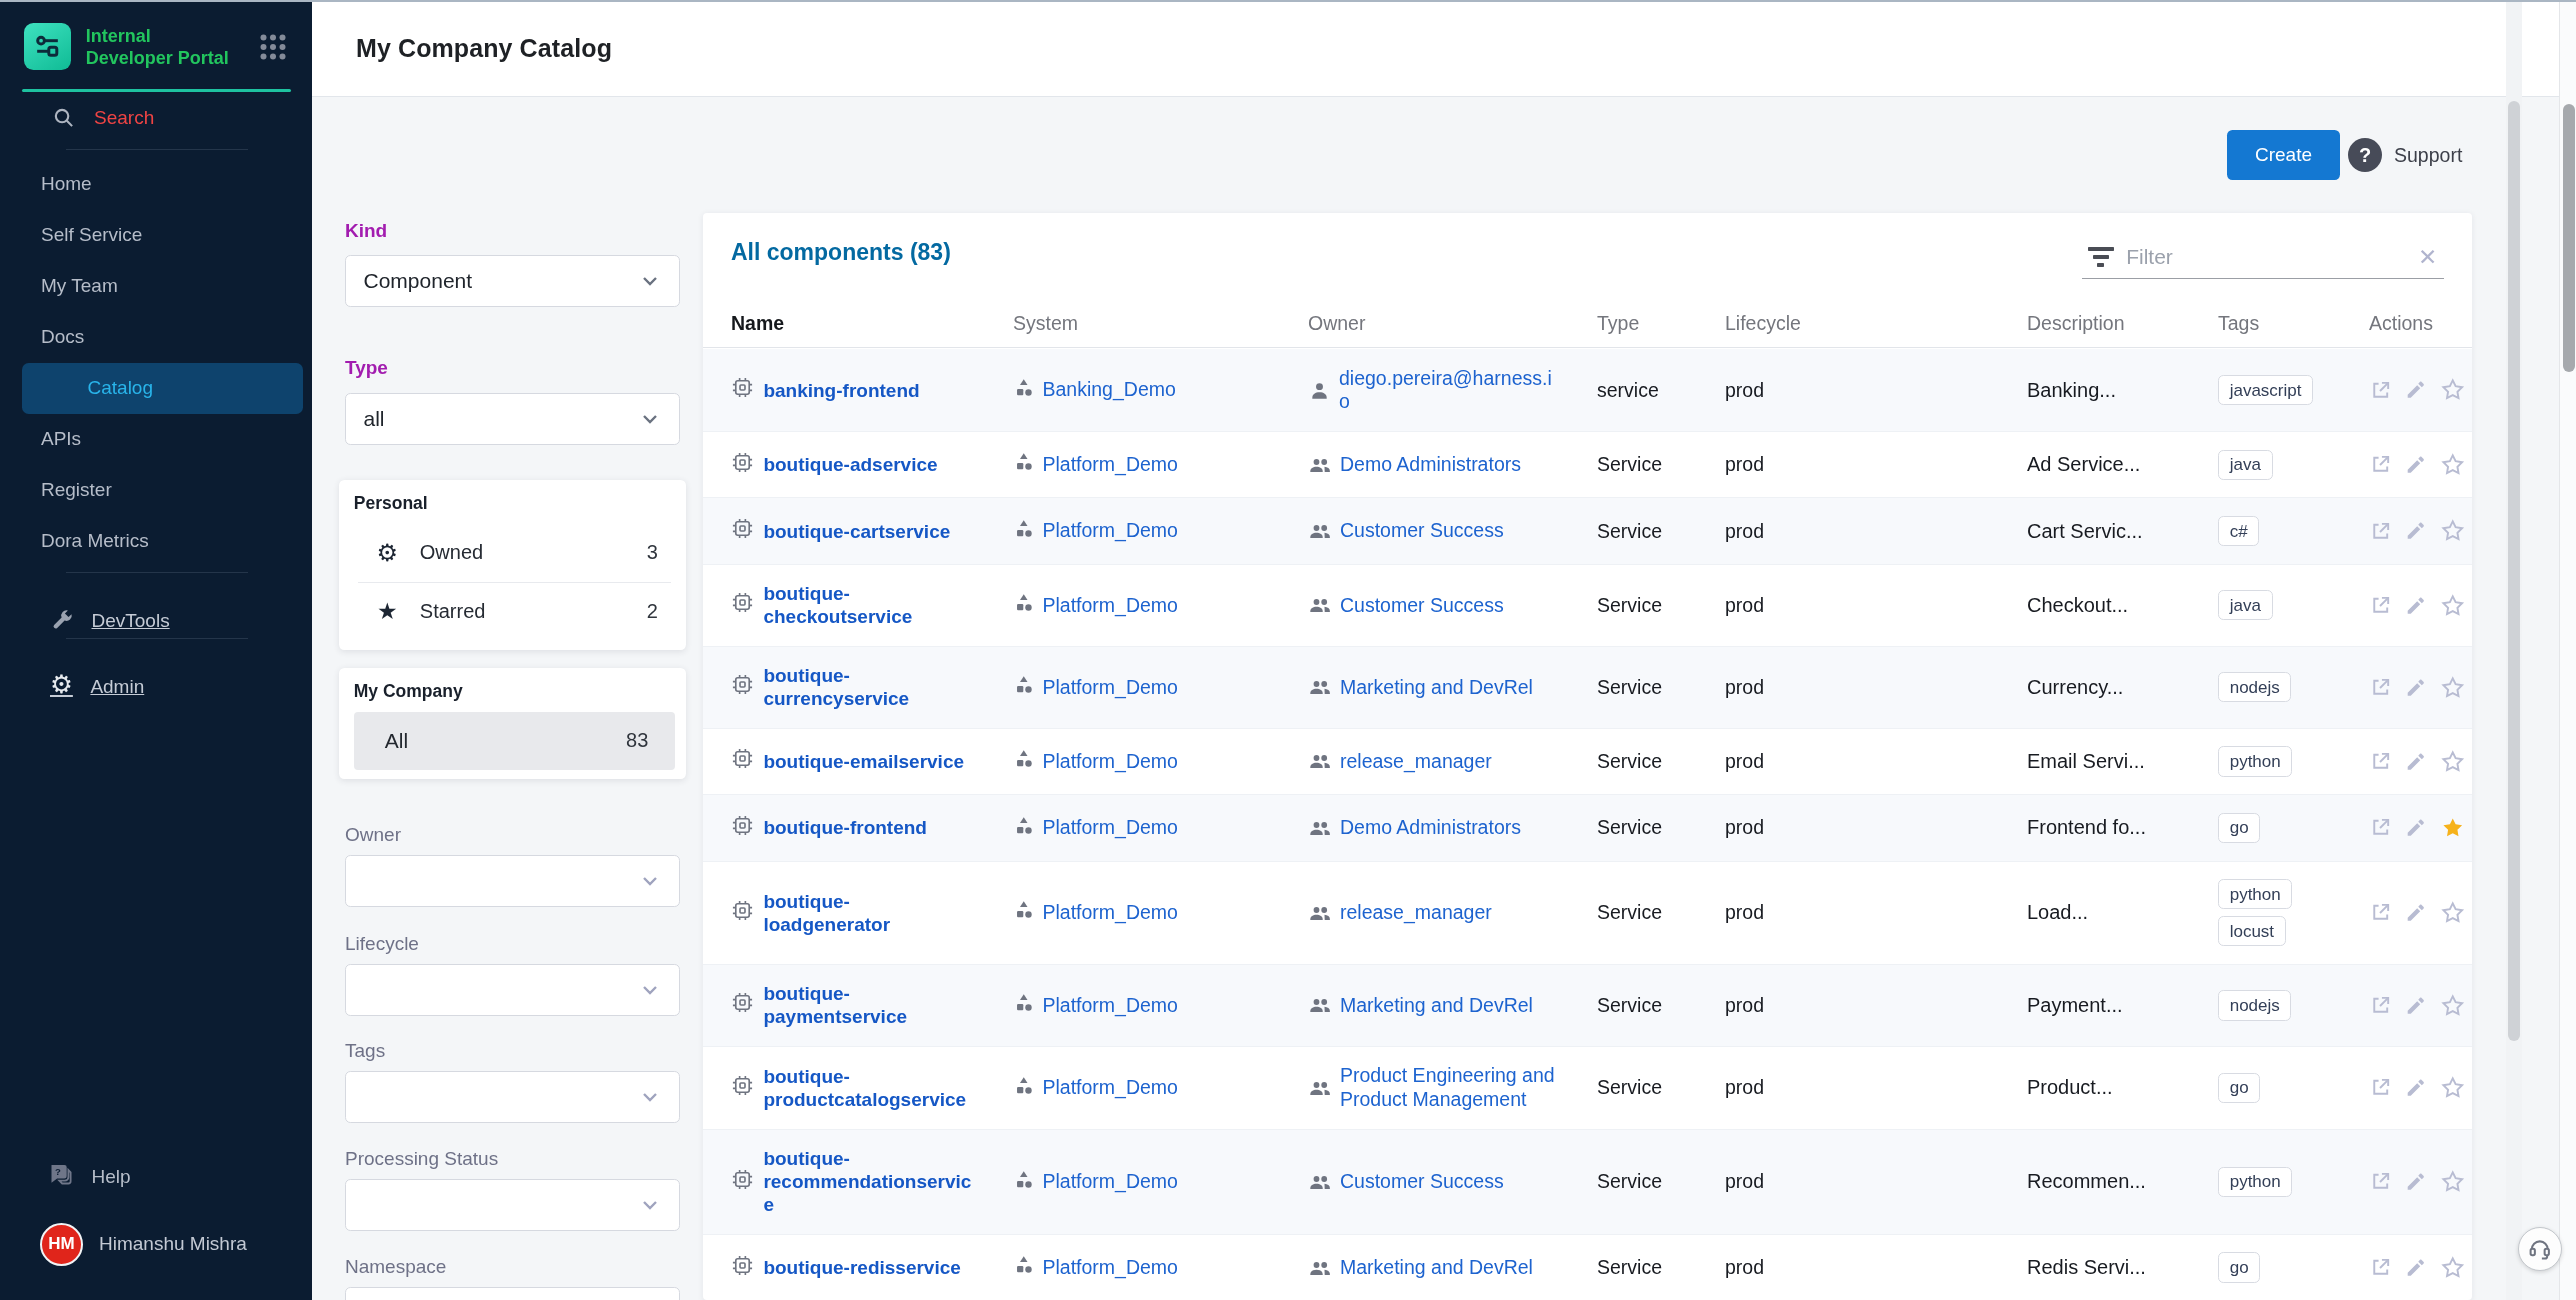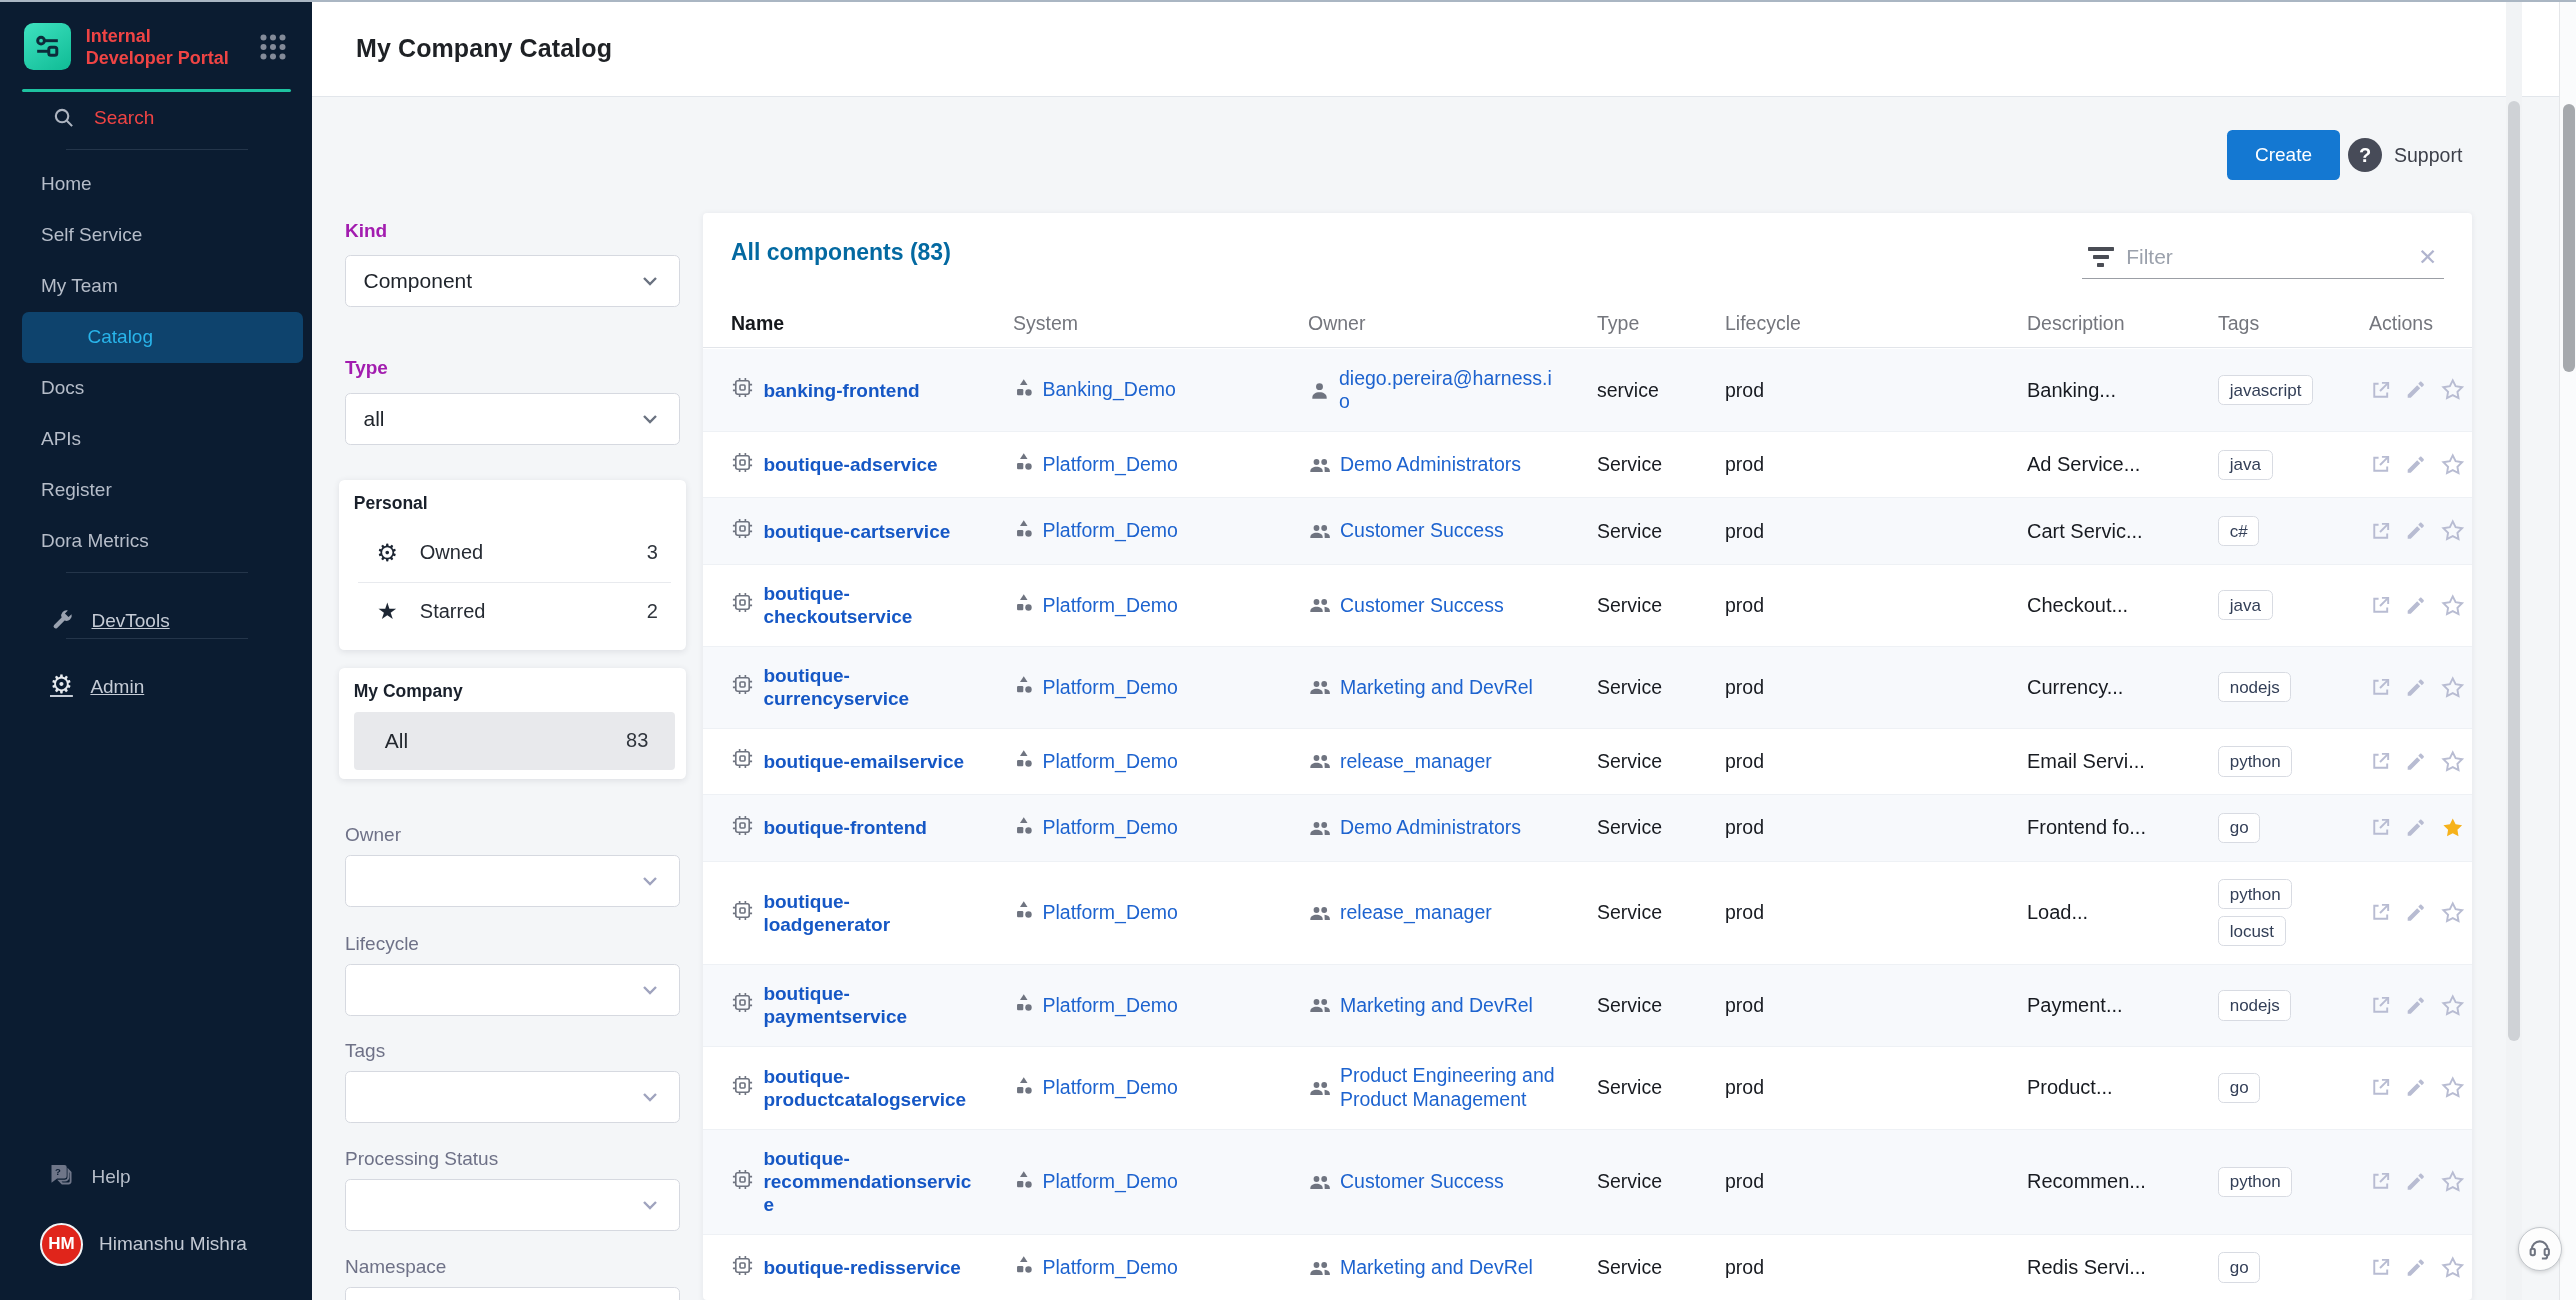--- a/index.html
+++ b/index.html
@@ -5,21 +5,21 @@
   * { margin:0; padding:0; box-sizing:border-box; }
   html,body { width:2576px; height:1301px; overflow:hidden;
     font-family:"Liberation Sans", sans-serif; background:#f4f6f8; position:relative; }
   .top-edge { position:absolute; top:0; left:0; width:2576px; height:2px; background:#aab6c3; z-index:60; }
 
   
   .sidebar { position:absolute; left:0; top:0; width:312px; height:1301px; background:#0b1c31; z-index:40; }
   .logo-row { display:flex; align-items:center; padding:23px 20px 19px 24px; position:relative; }
   .logo-mark { width:47px; height:47px; border-radius:9.4px; flex:0 0 auto;
     background:linear-gradient(145deg,#3fe2c0 0%,#0fbb95 100%); display:flex; align-items:center; justify-content:center; }
-  .logo-title { color:#ef4444; font-size:18px; font-weight:bold; line-height:22px; margin-left:14.8px; width:154px; }
+  .logo-title { color:#22c55e; font-size:18px; font-weight:bold; line-height:22px; margin-left:14.8px; width:154px; }
   .apps-grid { margin-left:auto; width:38px; height:38px; }
   .teal-line { height:3.4px; background:#1ec2a0; margin:0 21.5px; border-radius:2px; }
   .s-row { display:flex; align-items:center; height:51px; padding-left:52px; color:#ef4444; font-size:19px; }
   .s-row .mag { margin-right:19px; }
   .side-div { height:0.7px; background:#24354a; margin:5.4px 64px 5.4px 66px; }
   .nav { padding-top:4px; }
   .nav-item { height:51px; display:flex; align-items:center; padding-left:41px; color:#b6bdc9; font-size:19px; cursor:pointer; }
   .nav-item.active { background:#0e436d; border-radius:6.7px; margin:0 9.4px 0 21.5px; padding-left:66px; color:#29b4ea; }
   .tool-row { height:54px; display:flex; align-items:flex-end; padding-left:50px; color:#c6ccd6; font-size:19px;text-decoration:underline; }
   .tool-row .ticon { margin-right:17.5px; display:flex; }
@@ -144,22 +144,22 @@
         <path d="M15.5 15.5L21 21"></path>
     </svg>
     <span>Search</span>
   </div>
   <div class="side-div"></div>
 
   <nav class="nav">
     <div class="nav-item">Home</div>
     <div class="nav-item">Self Service</div>
     <div class="nav-item">My Team</div>
+    <div class="nav-item">Docs</div>
     <div class="nav-item active">Catalog</div>
-    <div class="nav-item">Docs</div>
     <div class="nav-item">APIs</div>
     <div class="nav-item">Register</div>
     <div class="nav-item">Dora Metrics</div>
   </nav>
   <div class="side-div"></div>
 
   <div class="tool-row">
     <span class="ticon">
       <svg width="24" height="24" viewBox="0 0 24 24" fill="#9aa2b0">
         <path d="M21.6 6.2a5.3 5.3 0 0 1-7 6.3L7.2 20a2.2 2.2 0 0 1-3.1-3.1l7.5-7.5a5.3 5.3 0 0 1 6.3-7l-3 3 3.6 3.6 3.1-2.8z"></path>

